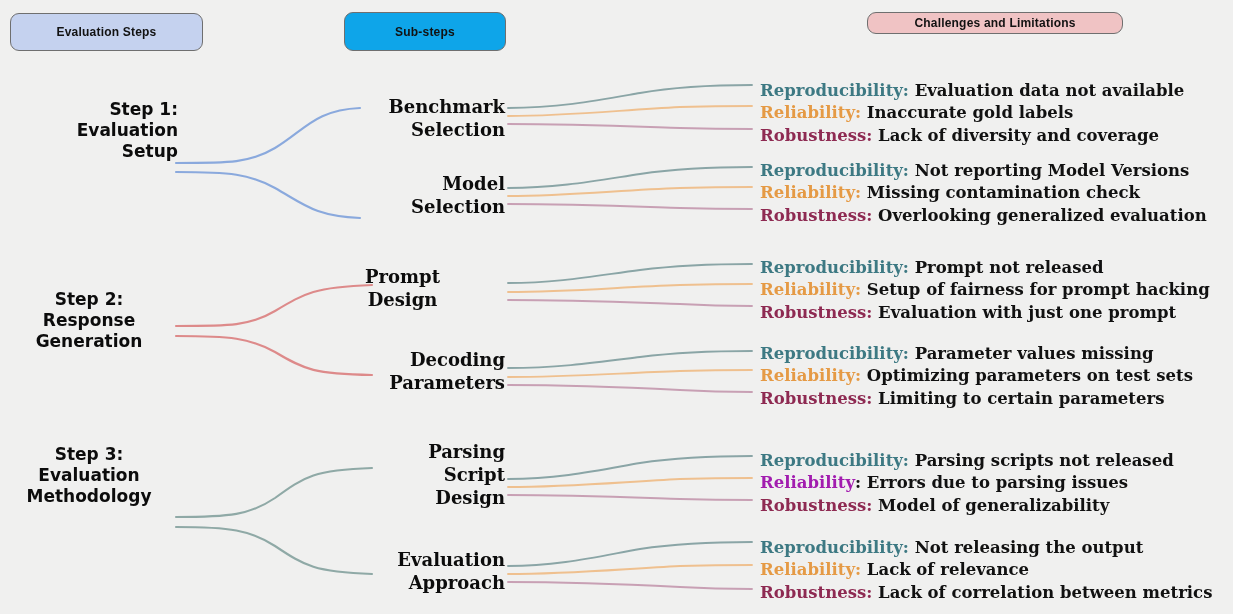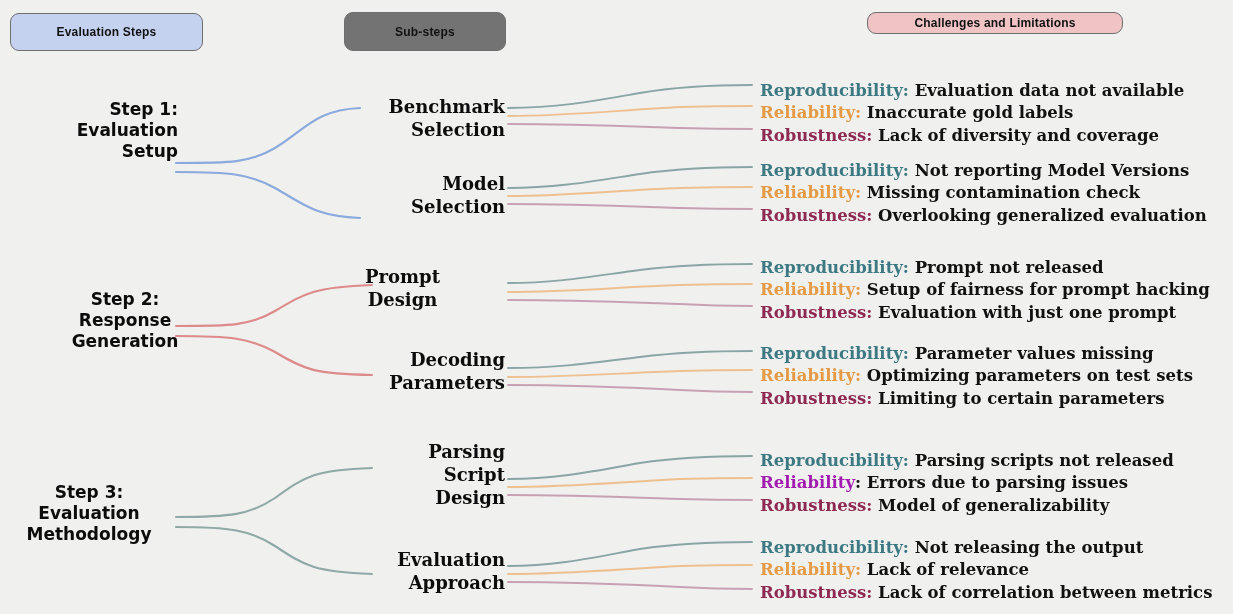--- a/index.html
+++ b/index.html
@@ -35,22 +35,22 @@
     position:absolute;
     text-align:center;
     font-family:"DejaVu Sans","Liberation Sans",sans-serif;
     font-weight:bold;
     font-size:17px;
     line-height:21px;
     color:#0c0c0c;
     white-space:pre-line;
   }
   #step-1{ left:0px; top:99px;  width:178px;text-align:right; }
-  #step-2{ left:8px; top:289px; width:178px;padding-left:28px; }
-  #step-3{ left:0px; top:482px; width:178px;text-align:center; }
+  #step-2{ left:0px; top:289px; width:178px; }
+  #step-3{ left:0px; top:444px; width:178px;text-align:center; }
 
   
   .substep-label{
     position:absolute;
     text-align:right;
     font-family:"DejaVu Serif","Liberation Serif",serif;
     font-weight:bold;
     font-size:18px;
     line-height:23px;
     color:#0c0c0c;
@@ -128,21 +128,21 @@
       <path stroke="#efc08f" d="M508,487 C570,487 620,482 680,479 C715,478 735,478 752,478"></path>
       <path stroke="#c8a0b4" d="M508,495 C570,495 620,497 680,499 C715,500 735,500 752,500"></path>
 
       <path stroke="#8aa5a6" d="M508,566 C560,566 600,556 640,549 C680,543 720,542 752,542"></path>
       <path stroke="#efc08f" d="M508,574 C570,574 620,569 680,566 C715,565 735,565 752,565"></path>
       <path stroke="#c8a0b4" d="M508,582 C570,582 620,584 680,587 C715,589 735,589 752,589"></path>
     </g>
   </svg>
 
   <div class="pill" id="pill-eval" style="background: rgb(197, 210, 239); border-color: rgb(111, 111, 111);">Evaluation Steps</div>
-  <div class="pill" id="pill-sub" style="background: #737373; border-color: rgb(111, 111, 111);">Sub-steps</div>
+  <div class="pill" id="pill-sub" style="background: #0ea5e9; border-color: rgb(111, 111, 111);">Sub-steps</div>
   <div class="pill" id="pill-chal" style="background: rgb(240, 195, 196); border-color: rgb(111, 111, 111);">Challenges and Limitations</div>
 
   <div class="step-label" id="step-1">Step 1:
 Evaluation
 Setup</div>
   <div class="step-label" id="step-2">Step 2:
 Response
 Generation</div>
   <div class="step-label" id="step-3">Step 3:
 Evaluation

